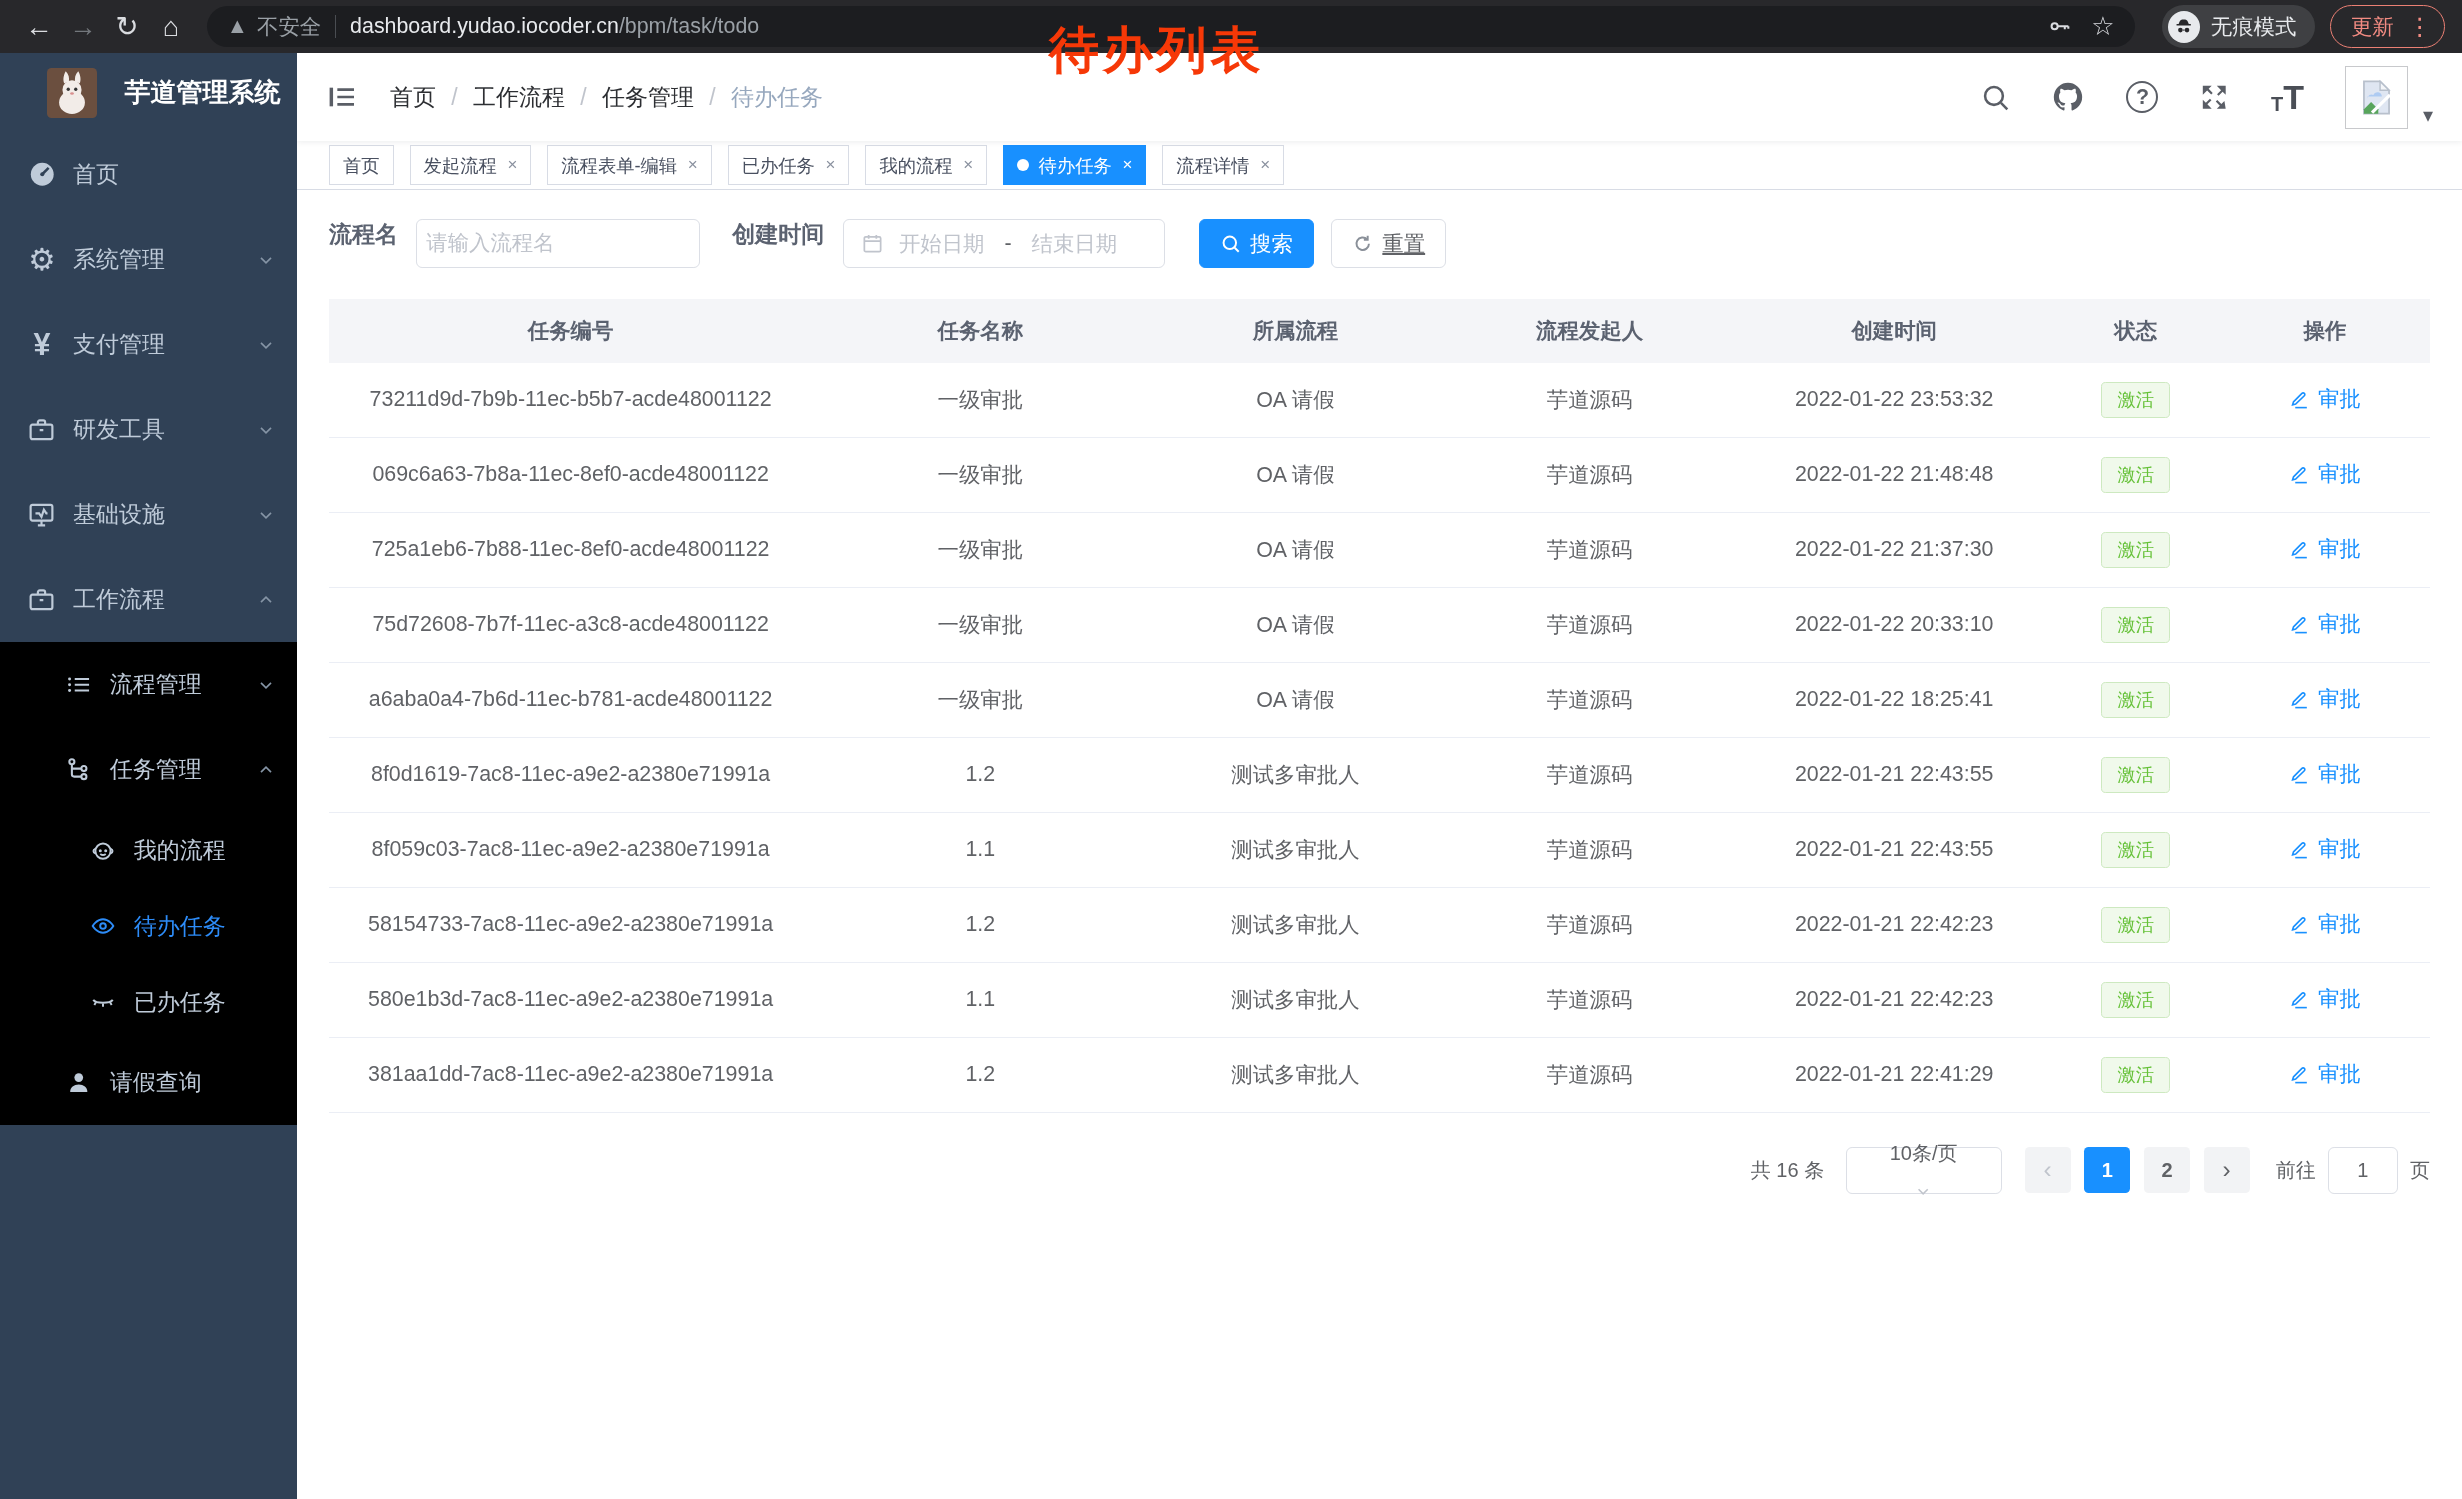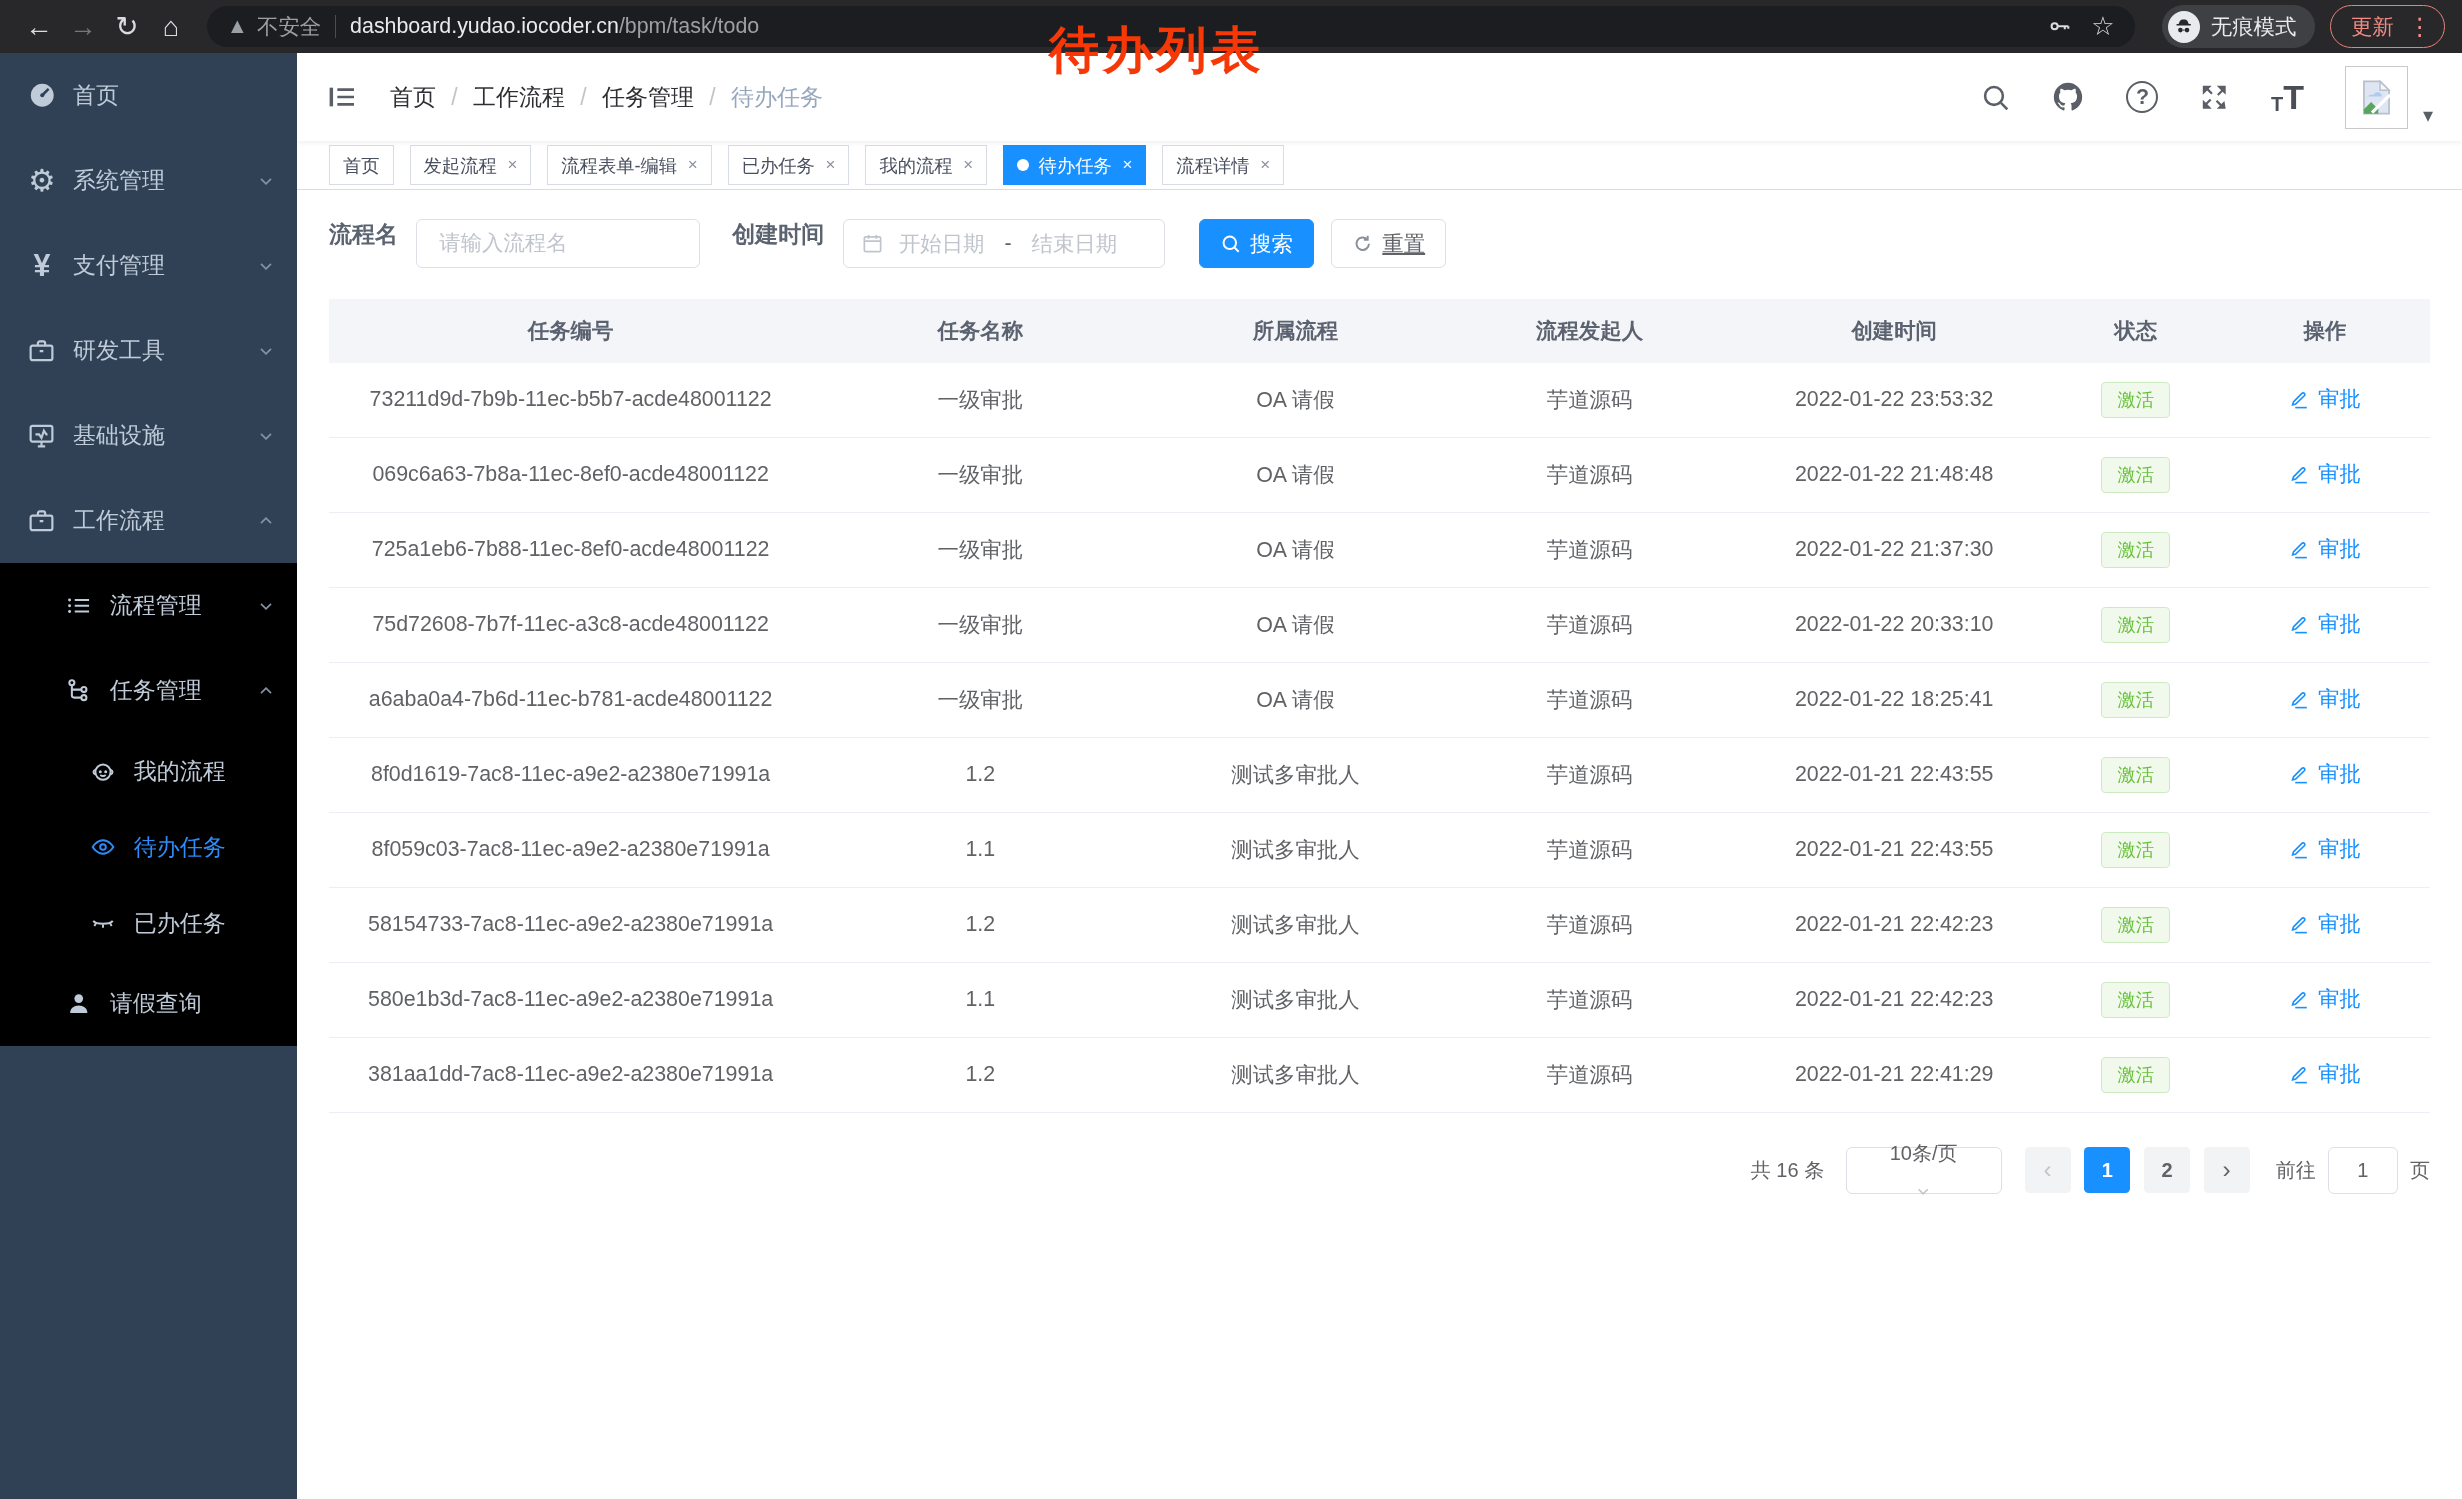--- a/index.html
+++ b/index.html
@@ -113,21 +113,21 @@
   .tag .close{ margin-left:10.7px; font-size:17px; color:#8a919f; }
   .tag.active{ background:#1890ff; border-color:#1890ff; color:#fff; }
   .tag.active .close{ color:#fff; }
 
   
   .filter-row{ display:flex; padding:29px 32px 21.4px; }
   .f-label{ font-size:23px; font-weight:700; color:#5b6270; margin-right:18.3px; white-space:nowrap; }
   .f-label.second{ margin-left:32px; }
   .text-input{
     width:284px; height:49px; border:1.5px solid #dcdfe6; border-radius:6.1px;
-    padding:0 22px; font-size:21.4px; color:#606266; outline:none;
+    padding:0 9px; font-size:21.4px; color:#606266; outline:none;
     font-family:"Liberation Sans","DejaVu Sans",sans-serif;
   }
   .text-input::placeholder{ color:#c0c4cc; }
   .date-range{
     width:322px; height:49px; border:1.5px solid #dcdfe6; border-radius:6.1px;
     display:flex; align-items:center; padding:0 17px; font-size:21.4px; color:#c0c4cc;
     cursor:text;
   }
   .date-range .cal{ color:#c0c4cc; margin-right:15.3px; }
   .date-sep{ color:#606266; margin:0 20px; }
@@ -224,20 +224,35 @@
   </div>
   <div class="update-pill">
     <span>更新</span>
     <span class="dots-glyph">⋮</span>
   </div>
 </div>
 
 <div class="annotation">待办列表</div>
 
 <div class="sidebar">
+  <div class="logo-row">
+    <span class="logo-img">
+      <svg width="50" height="50" viewBox="0 0 24 24">
+        <rect width="24" height="24" fill="#6b4f3f"></rect>
+        <path d="M9 1.5c-1.2 2-1.4 4.4-.7 5.8l2.2-.7c.3-1.8 0-3.6-1.5-5.1z" fill="#f2ece8"></path>
+        <path d="M15 1.5c1.2 2 1.4 4.4.7 5.8l-2.2-.7c-.3-1.8 0-3.6 1.5-5.1z" fill="#f2ece8"></path>
+        <ellipse cx="12" cy="16.5" rx="6.2" ry="5.6" fill="#f2ece8"></ellipse>
+        <circle cx="12" cy="10.5" r="4.6" fill="#f2ece8"></circle>
+        <circle cx="10.2" cy="10.2" r=".8" fill="#333"></circle>
+        <circle cx="13.8" cy="10.2" r=".8" fill="#333"></circle>
+        <ellipse cx="12" cy="12.2" rx=".9" ry=".6" fill="#d9908f"></ellipse>
+      </svg>
+    </span>
+    <span class="logo-title">芋道管理系统</span>
+  </div>
 
   <div class="menu-item l1">
     <span class="mi-icon">
       <svg width="30.5" height="30.5" viewBox="0 0 24 24">
         <circle cx="12" cy="12" r="9" fill="currentColor"></circle>
         <line x1="12" y1="12" x2="17" y2="7" stroke="#304156" stroke-width="2"></line>
         <circle cx="12" cy="12" r="1.6" fill="#304156"></circle>
       </svg>
     </span>
     <span>首页</span>

